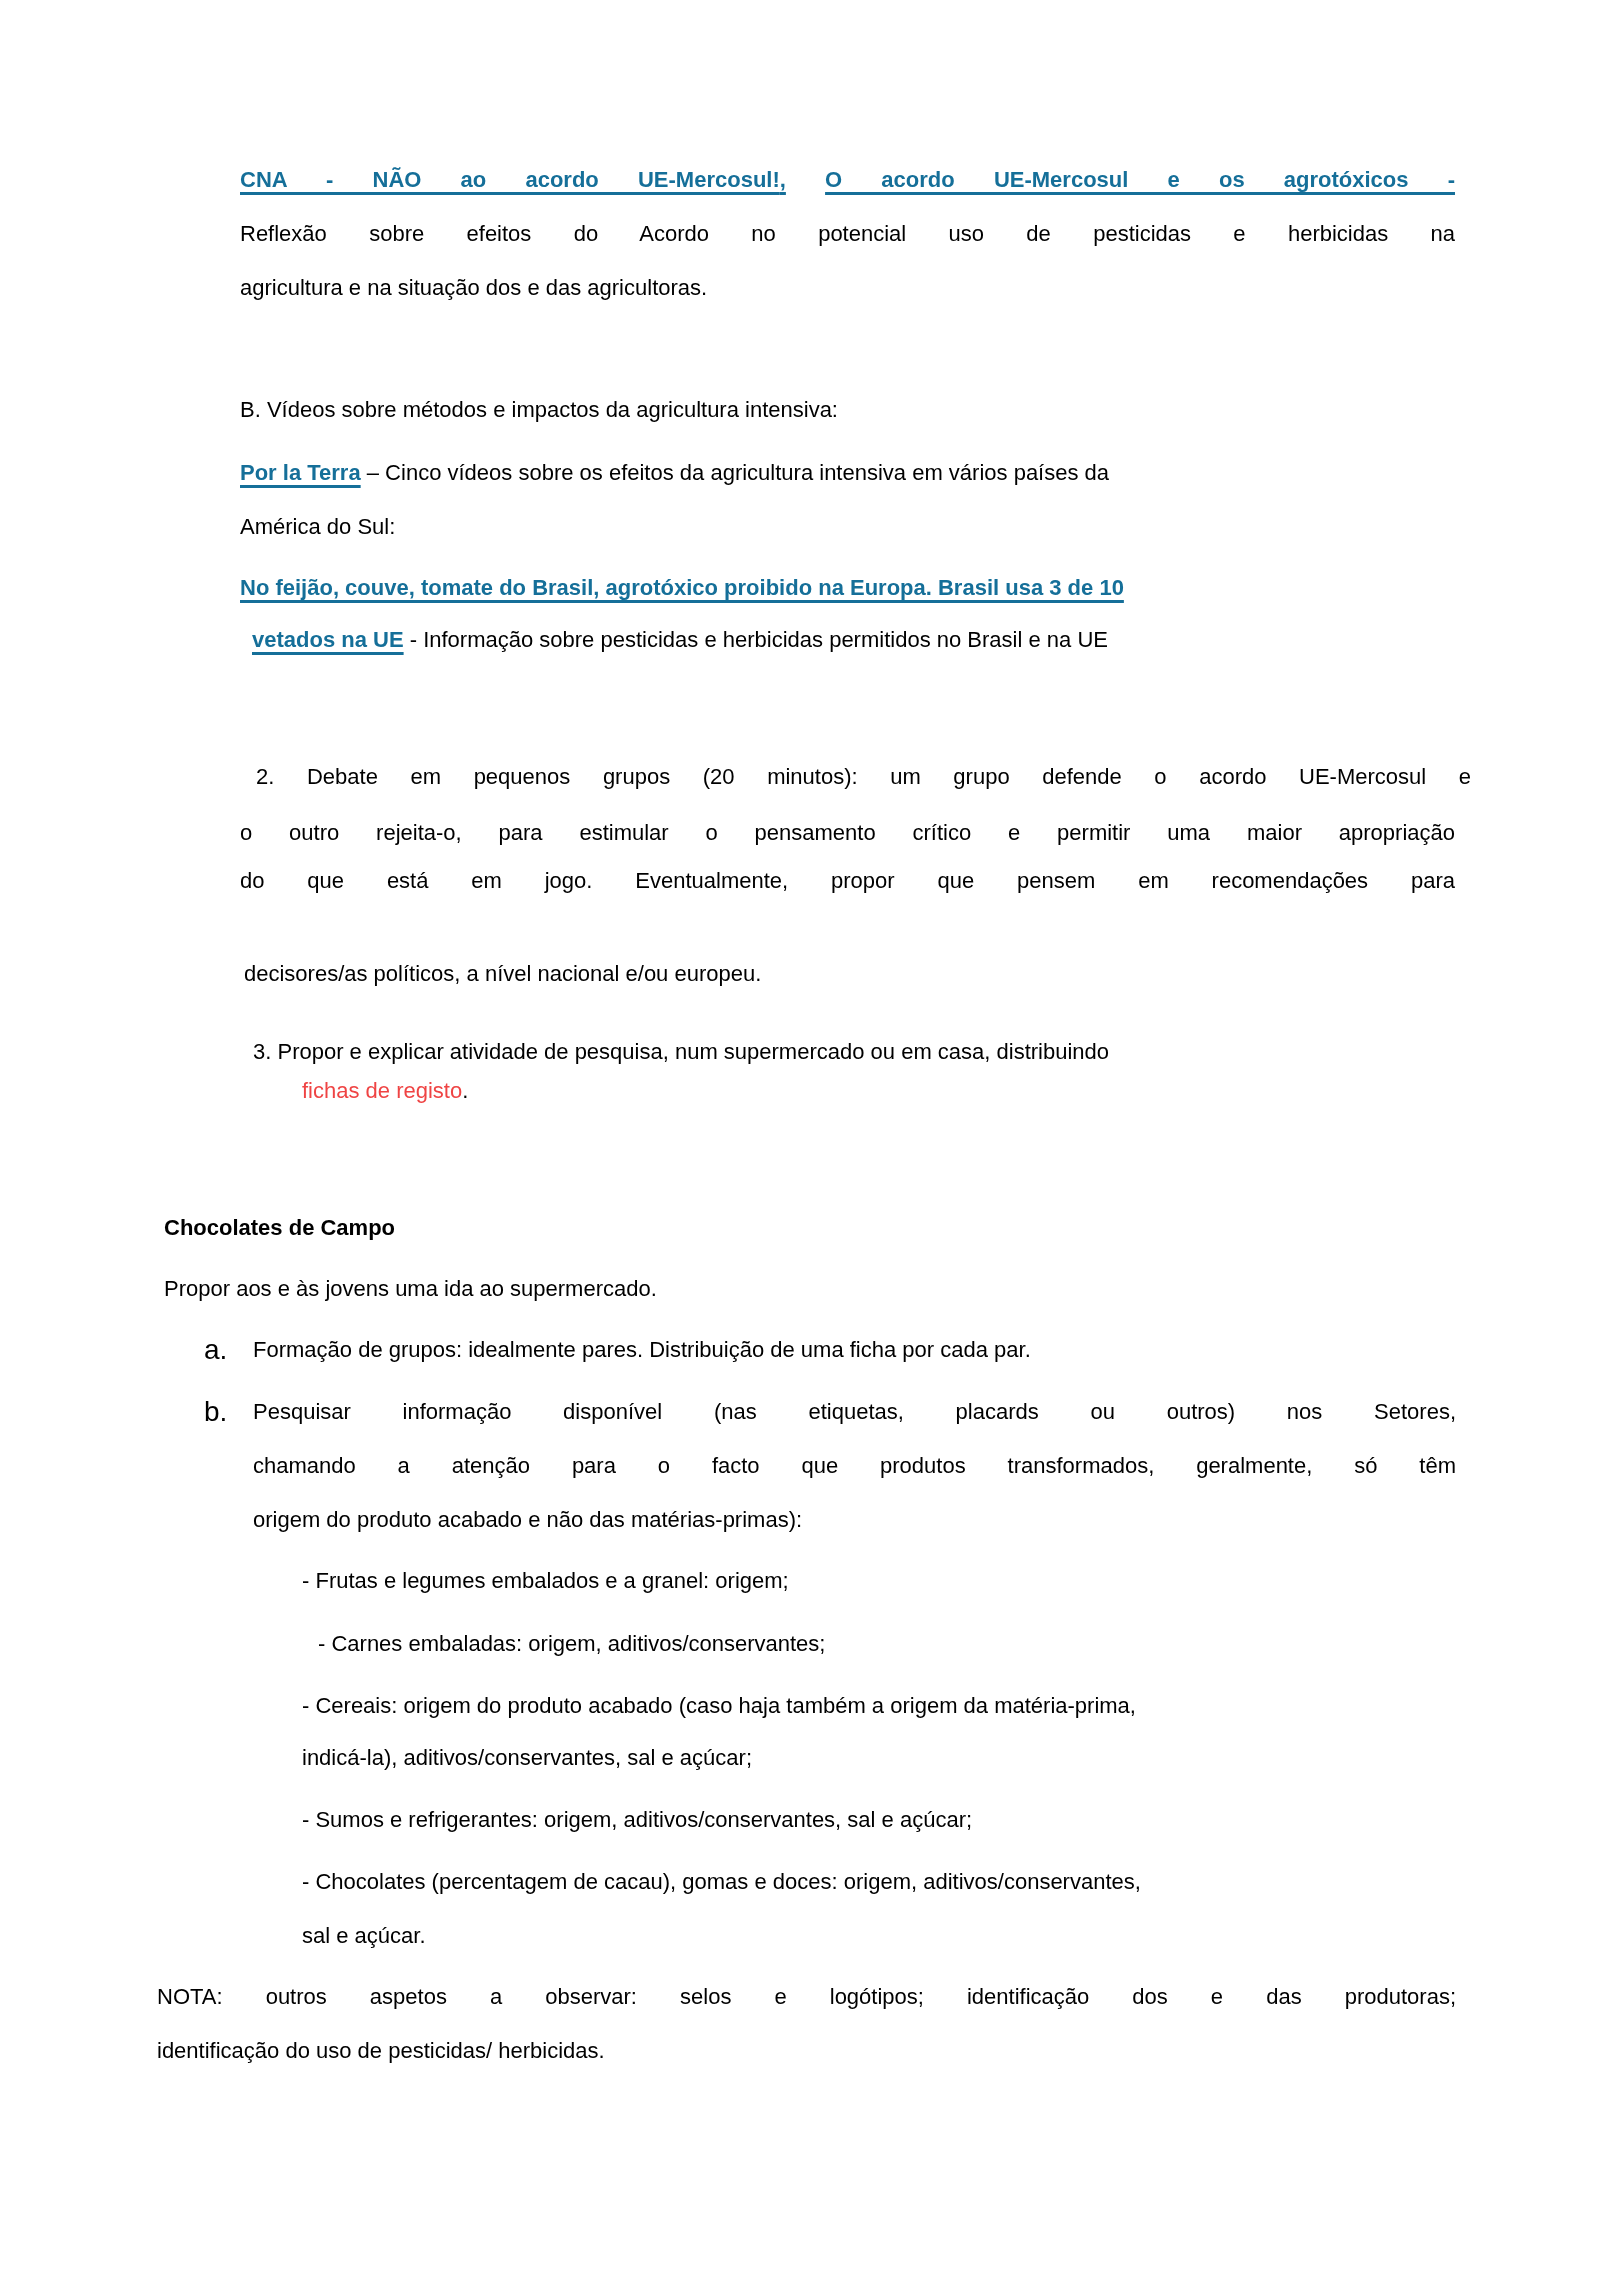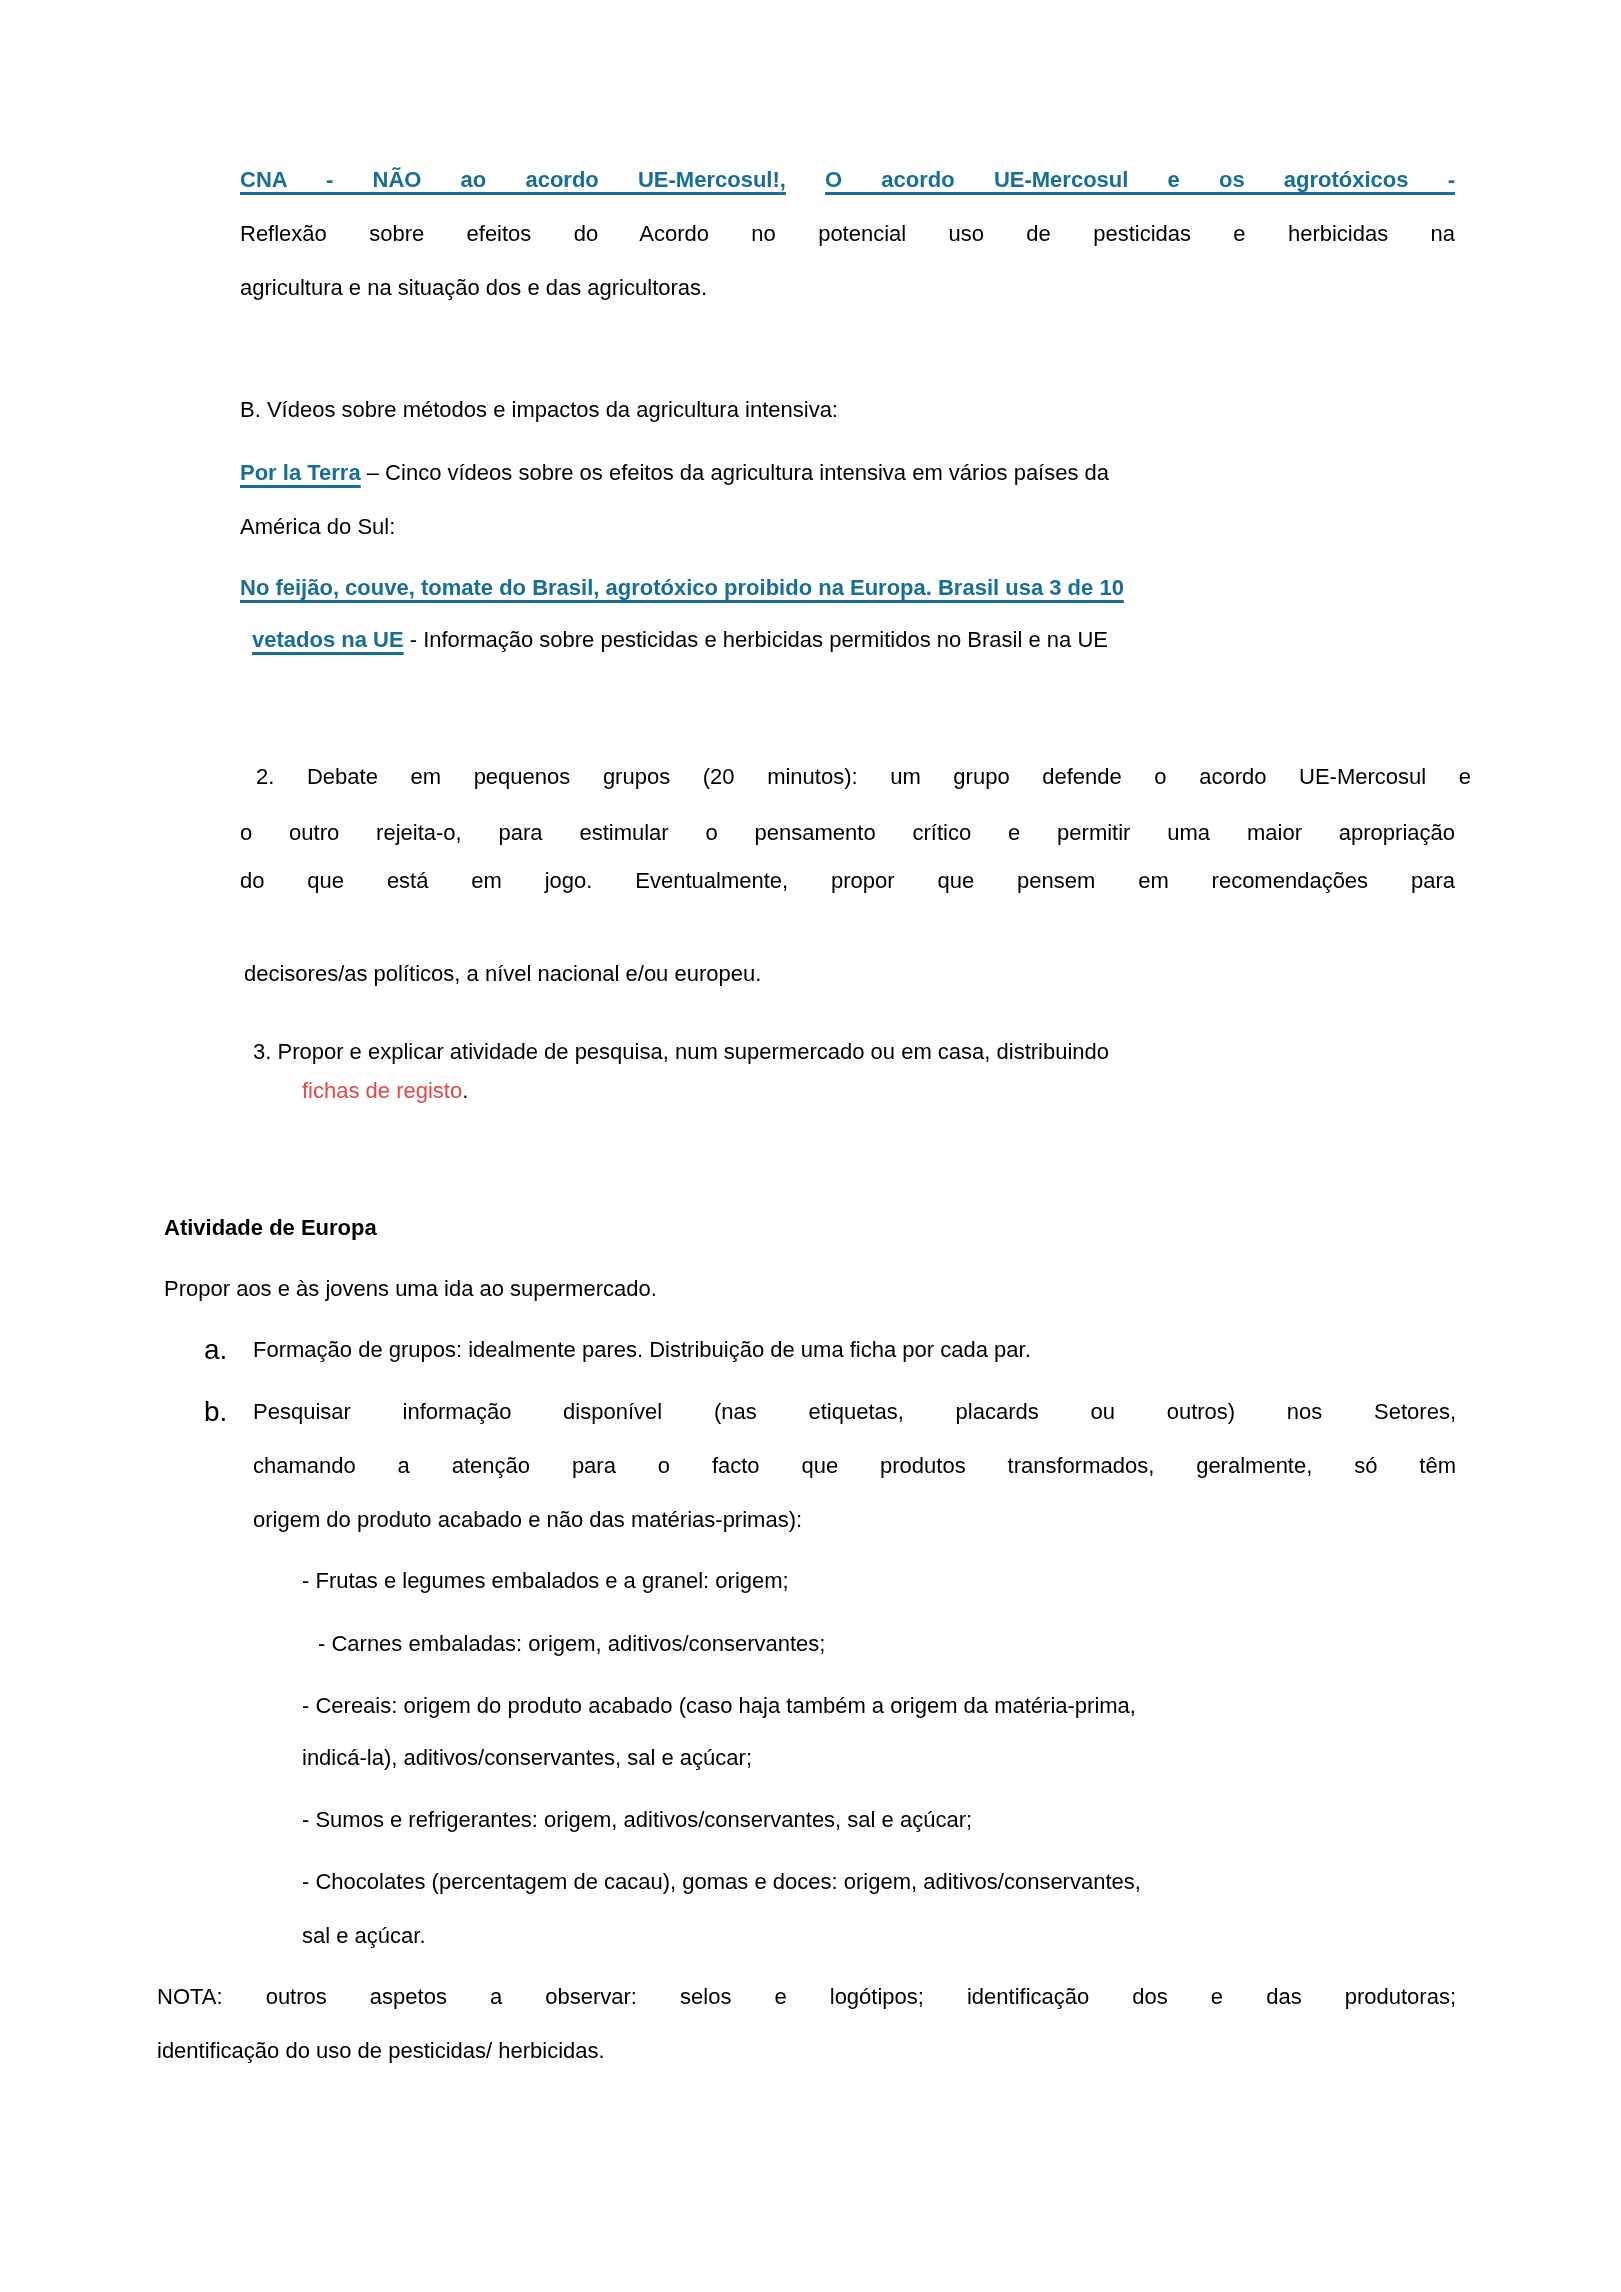--- a/index.html
+++ b/index.html
@@ -36,21 +36,21 @@
 <div class="ln just" style="left:256px; top:759px; width:1215px;">2. Debate em pequenos grupos (20 minutos): um grupo defende o acordo UE-Mercosul e</div>
 <div class="ln just" style="left:240px; top:799px; width:1215px;margin-top:16px;">o outro rejeita-o, para estimular o pensamento crítico e permitir uma maior apropriação</div>
 <div class="ln just" style="left:240px; top:863px; width:1215px;">do que está em jogo. Eventualmente, propor que pensem em recomendações para</div>
 <div class="ln" style="left:244px; top:912px;margin-top:44px;">decisores/as políticos, a nível nacional e/ou europeu.</div>
 
 <div class="ln" style="left:253px; top:1034px;">3. Propor e explicar atividade de pesquisa, num supermercado ou em casa, distribuindo</div>
 <div class="ln" style="left:302px; top:1073px;">
   <a class="lnk-navy">fichas de registo</a><span>.</span>
 </div>
 
-<div class="ln bold" style="left:164px; top:1210px;">Atividade de Europa</div>
+<div class="ln bold" style="left:164px; top:1210px;">Chocolates de Campo</div>
 <div class="ln" style="left:164px; top:1271px;">Propor aos e às jovens uma ida ao supermercado.</div>
 
 <div class="marker" style="left:204px; top:1332px;">a.</div>
 <div class="ln" style="left:253px; top:1332px;">Formação de grupos: idealmente pares. Distribuição de uma ficha por cada par.</div>
 
 <div class="marker" style="left:204px; top:1394px;">b.</div>
 <div class="ln just" style="left:253px; top:1394px; width:1203px;">Pesquisar informação disponível (nas etiquetas, placards ou outros) nos Setores,</div>
 <div class="ln just" style="left:253px; top:1448px; width:1203px;">chamando a atenção para o facto que produtos transformados, geralmente, só têm</div>
 <div class="ln" style="left:253px; top:1502px;">origem do produto acabado e não das matérias-primas):</div>
 

